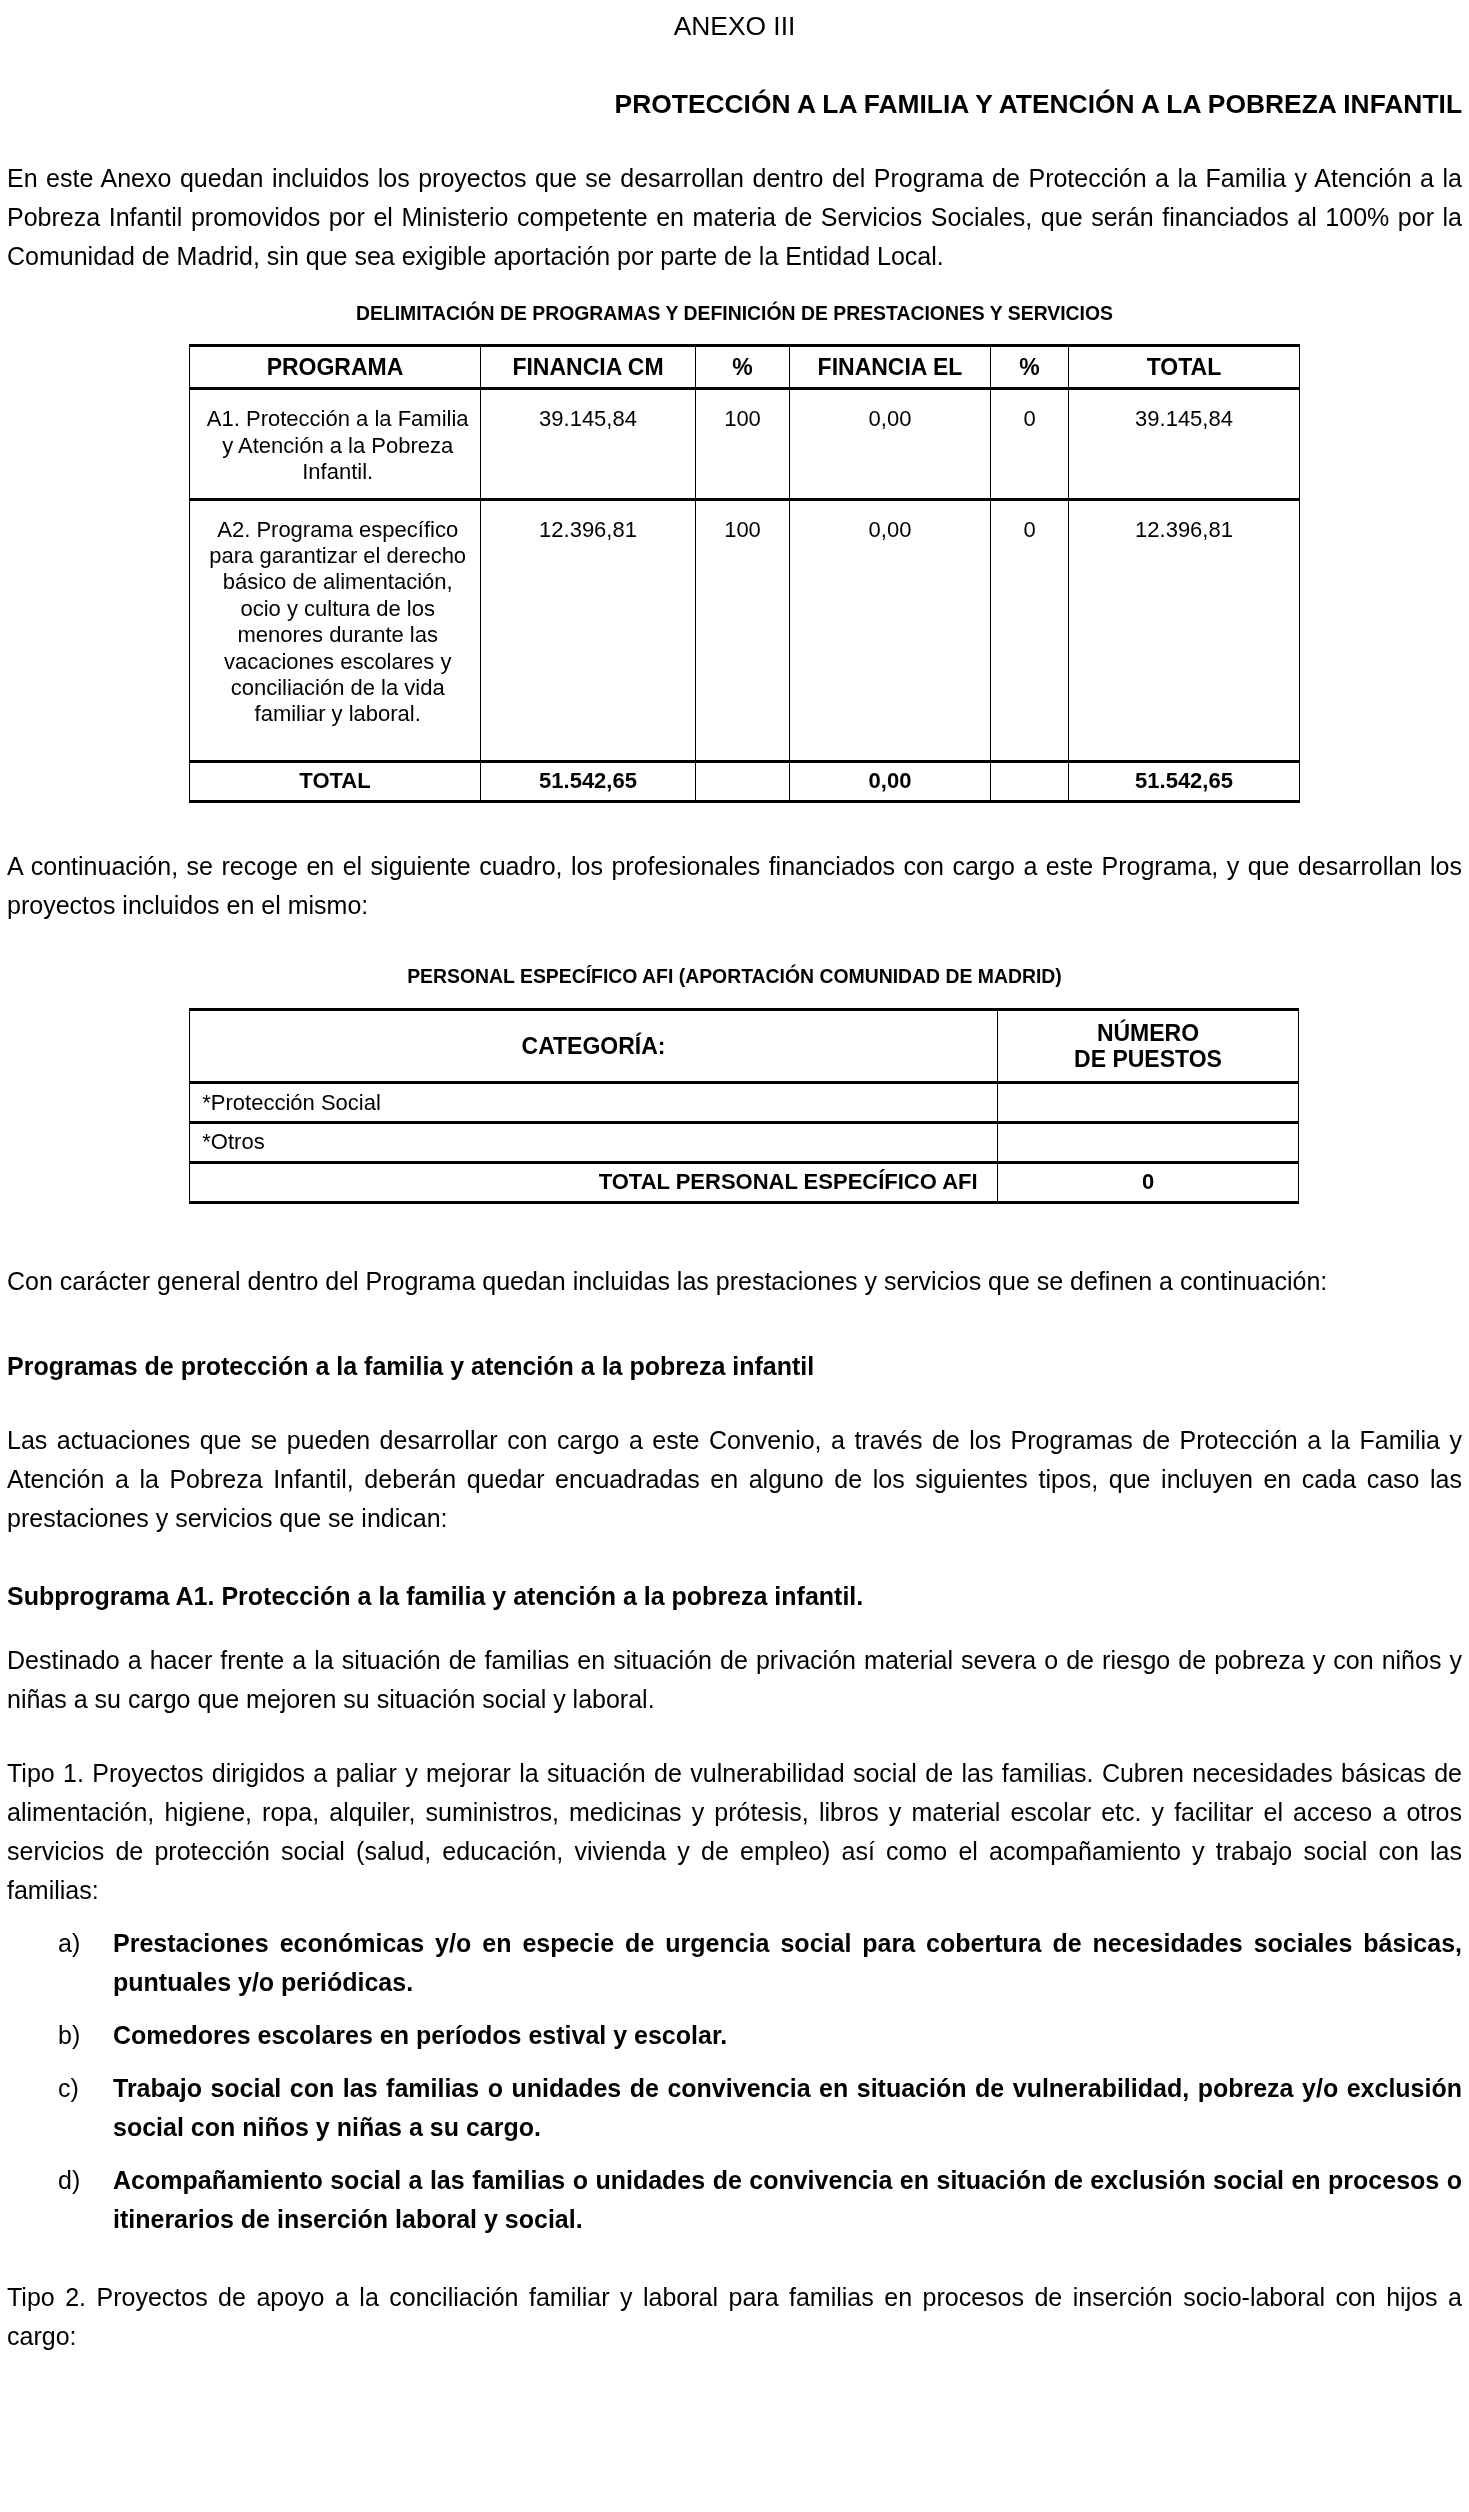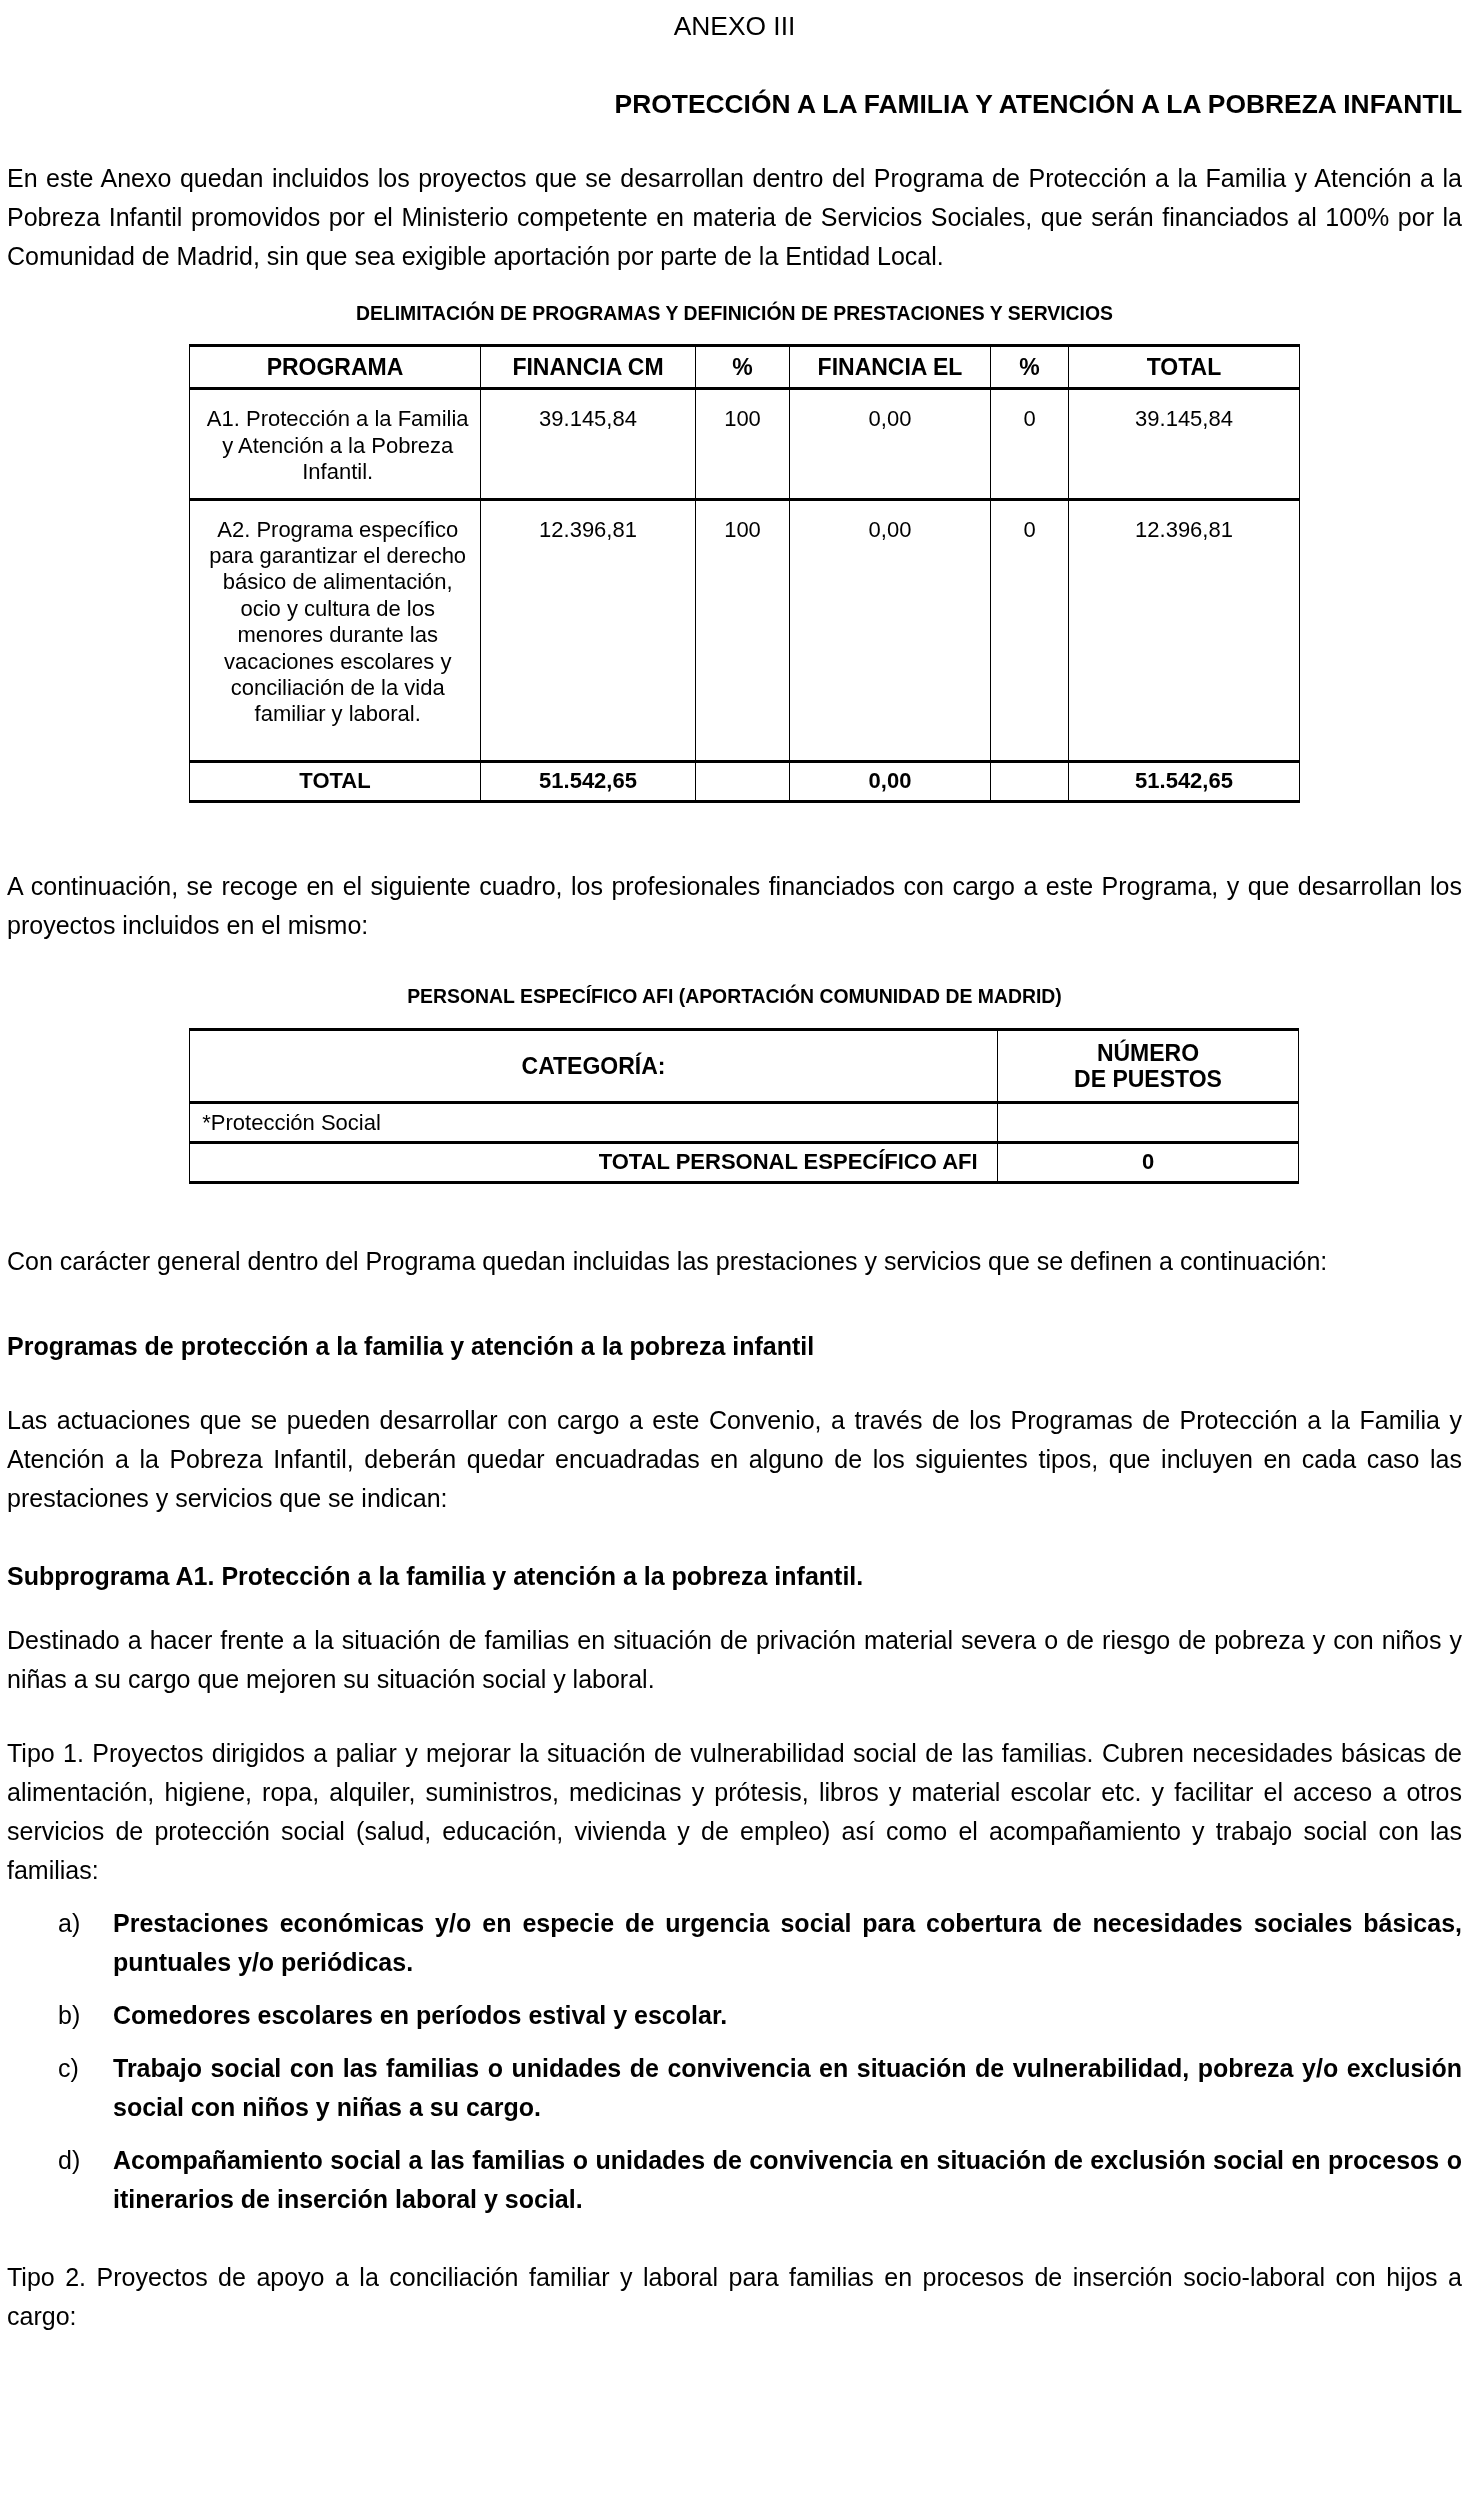--- a/index.html
+++ b/index.html
@@ -185,41 +185,45 @@
       <td>TOTAL</td>
       <td>51.542,65</td>
       <td></td>
       <td>0,00</td>
       <td></td>
       <td>51.542,65</td>
     </tr>
   </tbody>
 </table>
 
-<p class="body-par" style="margin-top:64px;">A continuación, se recoge en el siguiente cuadro, los profesionales financiados con cargo a este Programa, y que desarrollan los proyectos incluidos en el mismo:</p>
+<p class="body-par" style="margin-top:44px;">A continuación, se recoge en el siguiente cuadro, los profesionales financiados con cargo a este Programa, y que desarrollan los proyectos incluidos en el mismo:</p>
 
 <div class="table-caption" style="margin-top:39px;">PERSONAL ESPECÍFICO AFI (APORTACIÓN COMUNIDAD DE MADRID)</div>
 
 <table class="grid personnel">
   <colgroup>
     <col style="width:808px">
     <col style="width:301px">
   </colgroup>
   <thead>
     <tr>
       <th>CATEGORÍA:</th>
       <th>NÚMERO
 DE PUESTOS</th>
     </tr>
   </thead>
   <tbody>
     <tr>
       <td class="cat">*Protección Social</td>
       <td class="num"></td>
     </tr>
+    <tr>
+      <td class="cat">*Otros</td>
+      <td class="num"></td>
+    </tr>
     <tr class="total-row">
       <td class="cat">TOTAL PERSONAL ESPECÍFICO AFI</td>
       <td class="num">0</td>
     </tr>
   </tbody>
 </table>
 
 <p class="body-par" style="margin-top:58px;">Con carácter general dentro del Programa quedan incluidas las prestaciones y servicios que se definen a continuación:</p>
 
 <div class="section-heading">Programas de protección a la familia y atención a la pobreza infantil</div>

